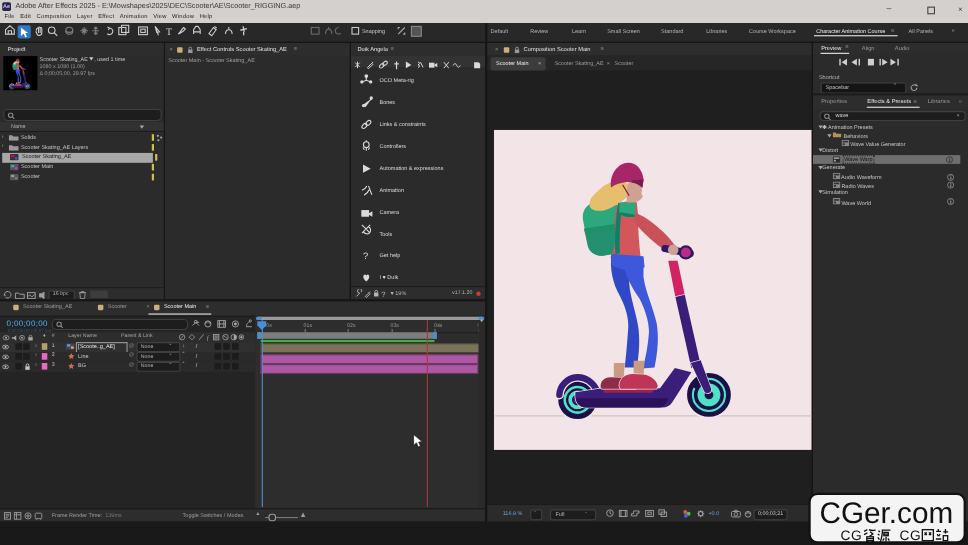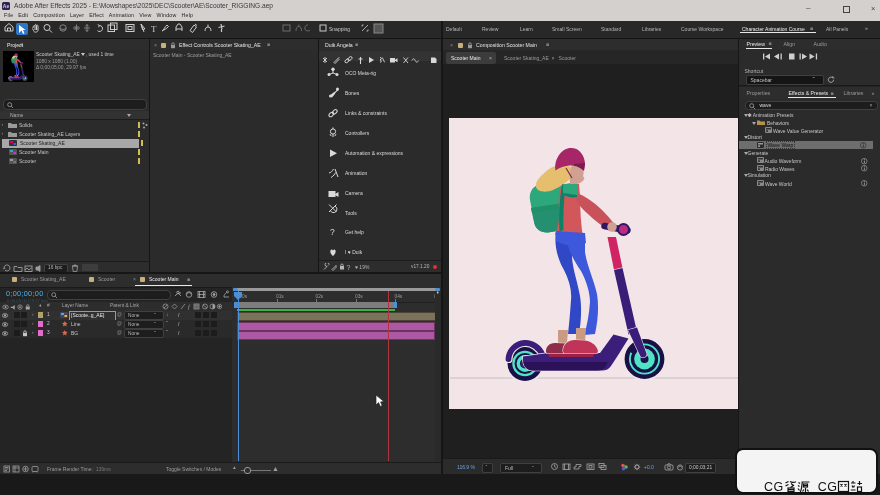--- a/index.html
+++ b/index.html
@@ -693,20 +693,21 @@
 <div class="ab" style="left:737.5px;top:38px;width:1.5px;height:436px;background:#161616"></div>
 <div class="ab" style="left:0;top:37.5px;width:880px;height:1px;background:#141414"></div>
 <div class="ab" style="left:0;top:272px;width:441px;height:1.5px;background:#161616"></div>
 <div class="ab" style="left:0;top:474px;width:880px;height:21px;background:#191919"></div>
 
 <svg class="ab" style="left:375px;top:394px" width="12" height="14">
     <path d="M1,1 L1,11 L3.6,8.6 L5.2,12.4 L7.2,11.5 L5.6,7.9 L9,7.6 Z" fill="#fff" stroke="#222" stroke-width=".7"></path>
   </svg>
 
 <div class="ab" style="left:735px;top:448px;width:143px;height:46px;background:#f4f4f4;border:2px solid #111;border-radius:8px;box-sizing:border-box">
+<div class="tx" style="left:8px;top:1px;font-size:27px;color:#111">CGer.com</div>
 <div class="tx" style="left:27px;top:30px;font-size:12.5px;color:#111;letter-spacing:.5px">CG<svg width="13" height="13" style="vertical-align:-2px" viewBox="0 0 13 13">
         <g stroke="#111" stroke-width="1.2" fill="none">
           <path d="M1.5,3 l3,-1.5 M1.5,6 l3,-1.5 M6,1.5 c2,1 4,1 6,.2 M7,3.5 l2.5,2 l-3,2"></path>
           <rect x="4" y="8" width="6" height="3.5"></rect>
           <path d="M4,9.7 h6 M5.5,11.5 l-2,1.5 M8.5,11.5 l2,1.5"></path>
         </g>
       </svg><svg width="13" height="13" style="vertical-align:-2px" viewBox="0 0 13 13">
         <g stroke="#111" stroke-width="1.2" fill="none">
           <path d="M1.5,2.5 l1.5,1 M1,5.5 l1.5,1 M1,8.5 l1.5,2"></path>
           <path d="M4.5,2 h8 M5.3,2 c-.3,4 -1,8 -2,10.5"></path>

